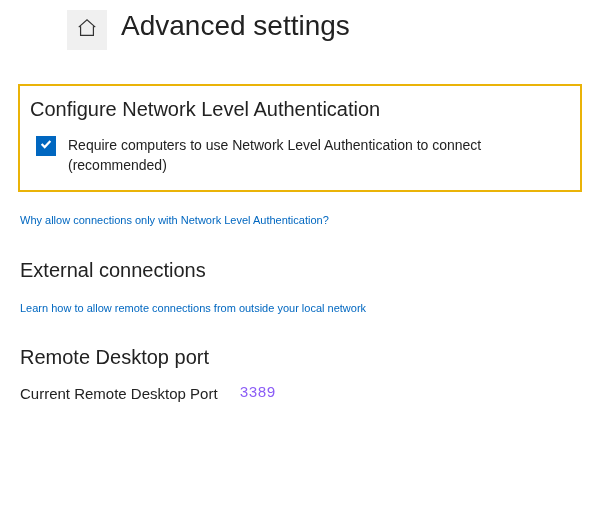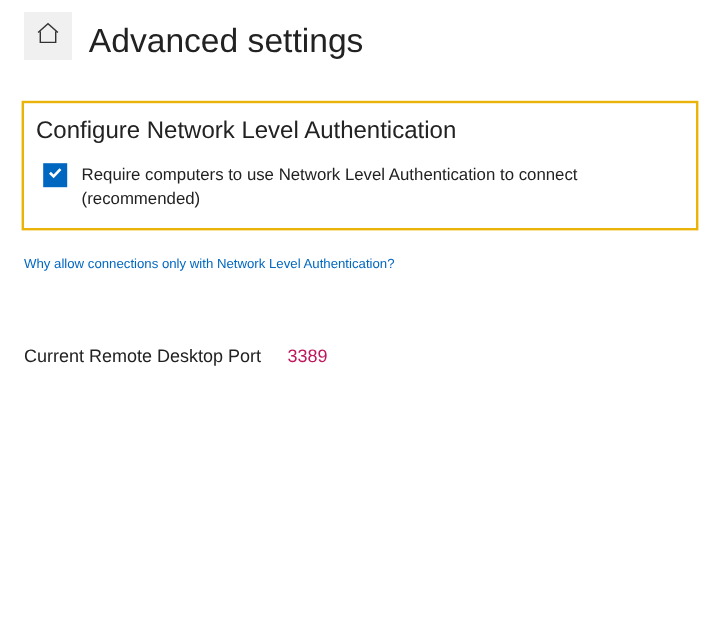--- a/index.html
+++ b/index.html
@@ -10,22 +10,23 @@
     body {
       font-family: "Segoe UI", -apple-system, BlinkMacSystemFont, sans-serif;
       background: #fff;
       color: #000;
       width: 600px;
       height: 526px;
       padding: 0;
     }
     .header {
       display: flex;
-      align-items: flex-end;
+      align-items: flex-start;
       padding: 10px 20px 14px 20px;
+      margin-left: 47px;
     }
     .home-btn {
       width: 40px;
       height: 40px;
       background: #f0f0f0;
       display: flex;
       align-items: center;
       justify-content: center;
       margin-right: 14px;
     }
@@ -100,21 +101,22 @@
       align-items: center;
       font-size: 15px;
       color: #222;
       margin-bottom: 8px;
     }
     .port-label {
       margin-right: 22px;
       text-align: center;
     }
     .port-value {
-      color: #be185d;
+      color: #8b5cf6;
+      font-family: Liberation Mono, monospace;
     }
   </style>
 </head>
 <body>
 
 <div class="header">
   <div class="home-btn">
     <span>
       <svg viewBox="0 0 24 24">
           <path d="M3 11 L12 3 L21 11 M5 10 V20 H19 V10"></path>
@@ -136,20 +138,23 @@
     </div>
     <div class="checkbox-label">Require computers to use Network Level Authentication to connect (recommended)</div>
   </div>
 </div>
 
 <div class="link-block">
   <span class="link">Why allow connections only with Network Level Authentication?</span>
 </div>
 
 <div class="section">
+  <div class="section-title">External connections</div>
+  <span class="link">Learn how to allow remote connections from outside your local network</span>
 </div>
 
 <div class="section">
+  <div class="section-title">Remote Desktop port</div>
   <div class="port-row">
     <span class="port-label">Current Remote Desktop Port</span>
     <span class="port-value">3389</span>
   </div>
 </div>
 
 </body></html>

